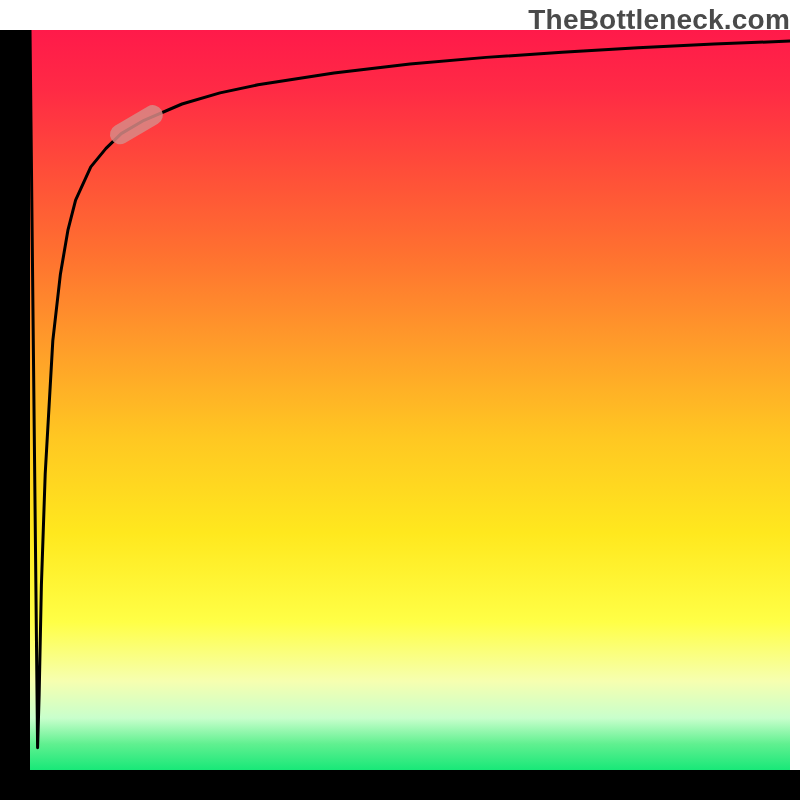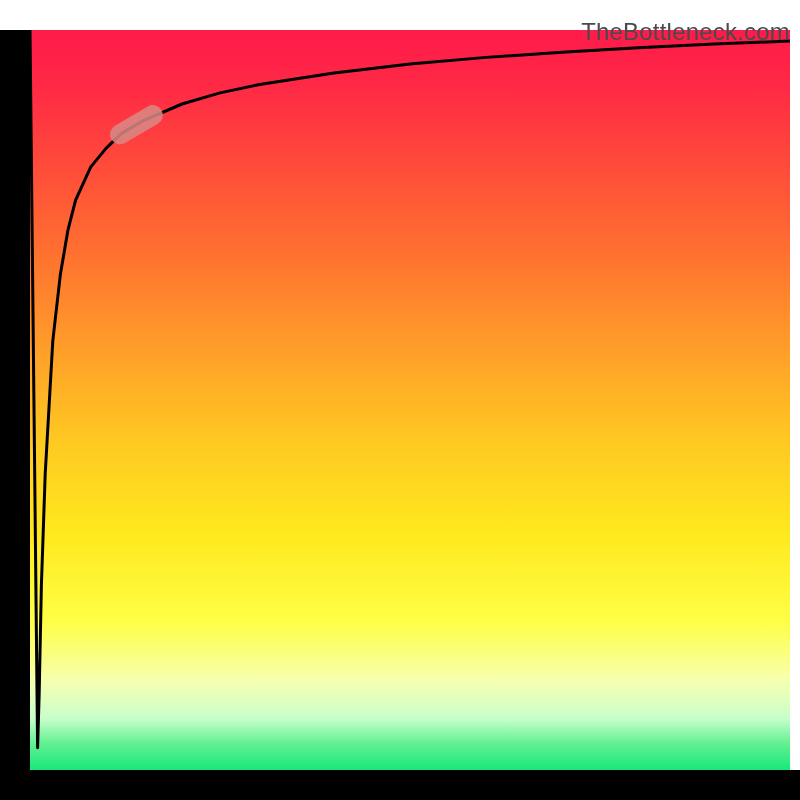--- a/index.html
+++ b/index.html
@@ -11,24 +11,24 @@
     background: #ffffff;
   }
   .frame {
     position: relative;
     width: 800px;
     height: 800px;
     background: #ffffff;
   }
   .watermark {
     position: absolute;
-    top: 18px;
+    top: 4px;
     right: 10px;
-    font-size: 24px;
-    font-weight: 400;
+    font-size: 28px;
+    font-weight: 700;
     color: #4a4a4a;
     letter-spacing: 0.2px;
   }
   .plot-area {
     position: absolute;
     left: 30px;
     top: 30px;
     width: 760px;
     height: 740px;
     background: linear-gradient(to bottom,

